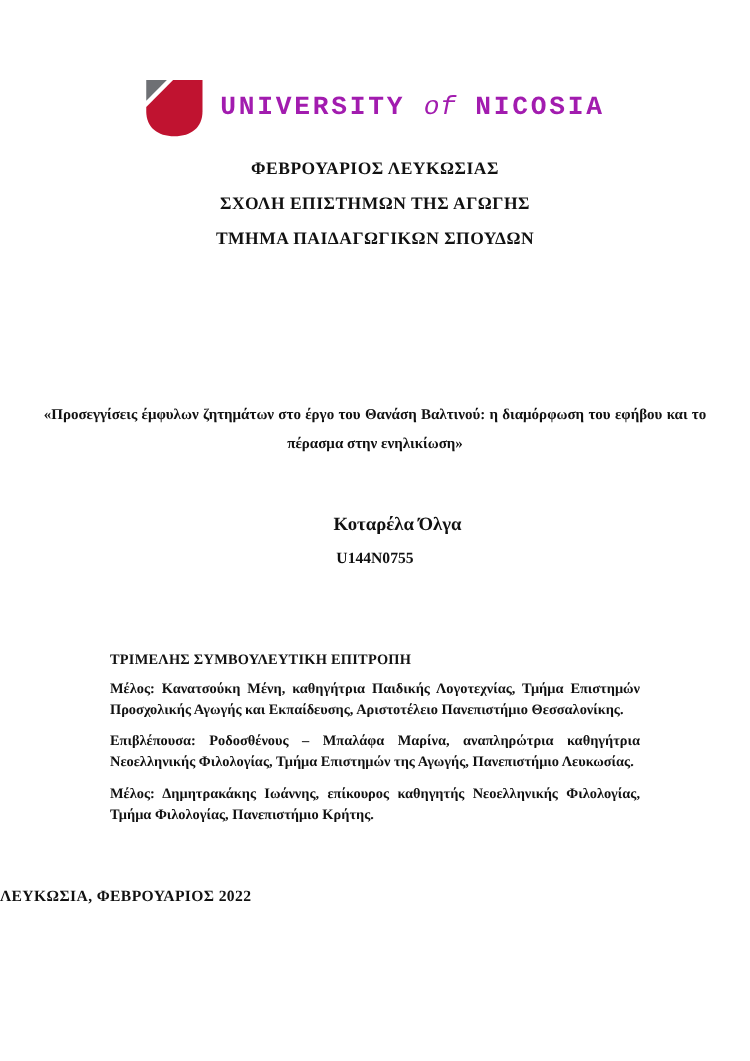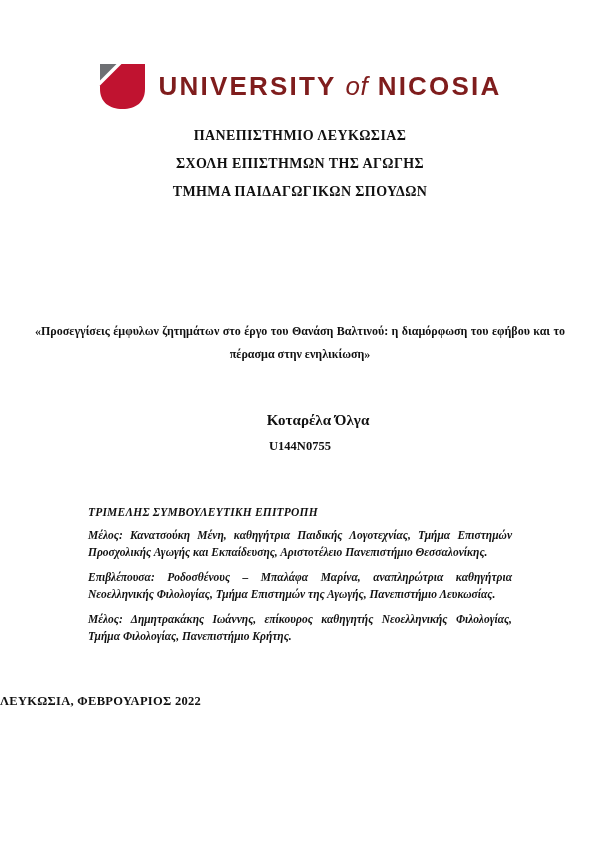--- a/index.html
+++ b/index.html
@@ -24,25 +24,25 @@
     align-items: center;
     gap: 13px;
     padding-top: 63px;
   }
   .logo-mark {
     width: 47px;
     height: 47px;
     flex: 0 0 auto;
   }
   .logo-text {
-    font-family: Liberation Sans, sans-serif;
-    font-size: 26px;
+    font-family: Liberation Mono, monospace;
+    font-size: 21px;
     font-weight: 600;
     letter-spacing: 2.2px;
-    color: #7f1d1d;
+    color: #a21caf;
     white-space: nowrap;
   }
   .logo-text .of {
     font-style: italic;
     font-weight: 500;
     letter-spacing: 0.5px;
     text-transform: none;
   }
   
   .header-lines {
@@ -75,23 +75,22 @@
     padding-left: 36px;
   }
   .student-id {
     margin-top: 10px;
     text-align: center;
     font-weight: bold;
     font-size: 12.5px;
   }
   
   .committee {
-    margin-top: 52px;
+    margin-top: 68px;
     padding: 0 88px;
-    font-style: italic;
   }
   .committee-heading {
     font-weight: bold;
     font-size: 11.5px;
     letter-spacing: 0.2px;
   }
   .committee p {
     margin: 9px 0 0 0;
     font-weight: bold;
     font-size: 11.5px;
@@ -114,21 +113,21 @@
 
   <div class="logo-row">
     <svg class="logo-mark" viewBox="0 0 47 47" aria-hidden="true">
       <path d="M22.5 1 L46 1 L46 26 C46 39 37 46 23.5 46 C10 46 1 39 1 26 L1 22.5 Z" fill="#c01330"></path>
       <path d="M1 1 L17.5 1 L1 17.5 Z" fill="#6e7074"></path>
     </svg>
     <div class="logo-text"><span>UNIVERSITY</span> <span class="of">of</span> <span>NICOSIA</span></div>
   </div>
 
   <div class="header-lines">
-    <div>ΠΑΝΕΠΙΣΤΗΜΙΟ ΛΕΥΚΩΣΙΑΣ</div>
+    <div>ΦΕΒΡΟΥΑΡΙΟΣ ΛΕΥΚΩΣΙΑΣ</div>
     <div>ΣΧΟΛΗ ΕΠΙΣΤΗΜΩΝ ΤΗΣ ΑΓΩΓΗΣ</div>
     <div>ΤΜΗΜΑ ΠΑΙΔΑΓΩΓΙΚΩΝ ΣΠΟΥΔΩΝ</div>
   </div>
 
   <div class="thesis-title">«Προσεγγίσεις έμφυλων ζητημάτων στο έργο του Θανάση Βαλτινού: η διαμόρφωση του εφήβου και το πέρασμα στην ενηλικίωση»</div>
 
   <div class="author-name">Κοταρέλα Όλγα</div>
   <div class="student-id">U144N0755</div>
 
   <div class="committee">

